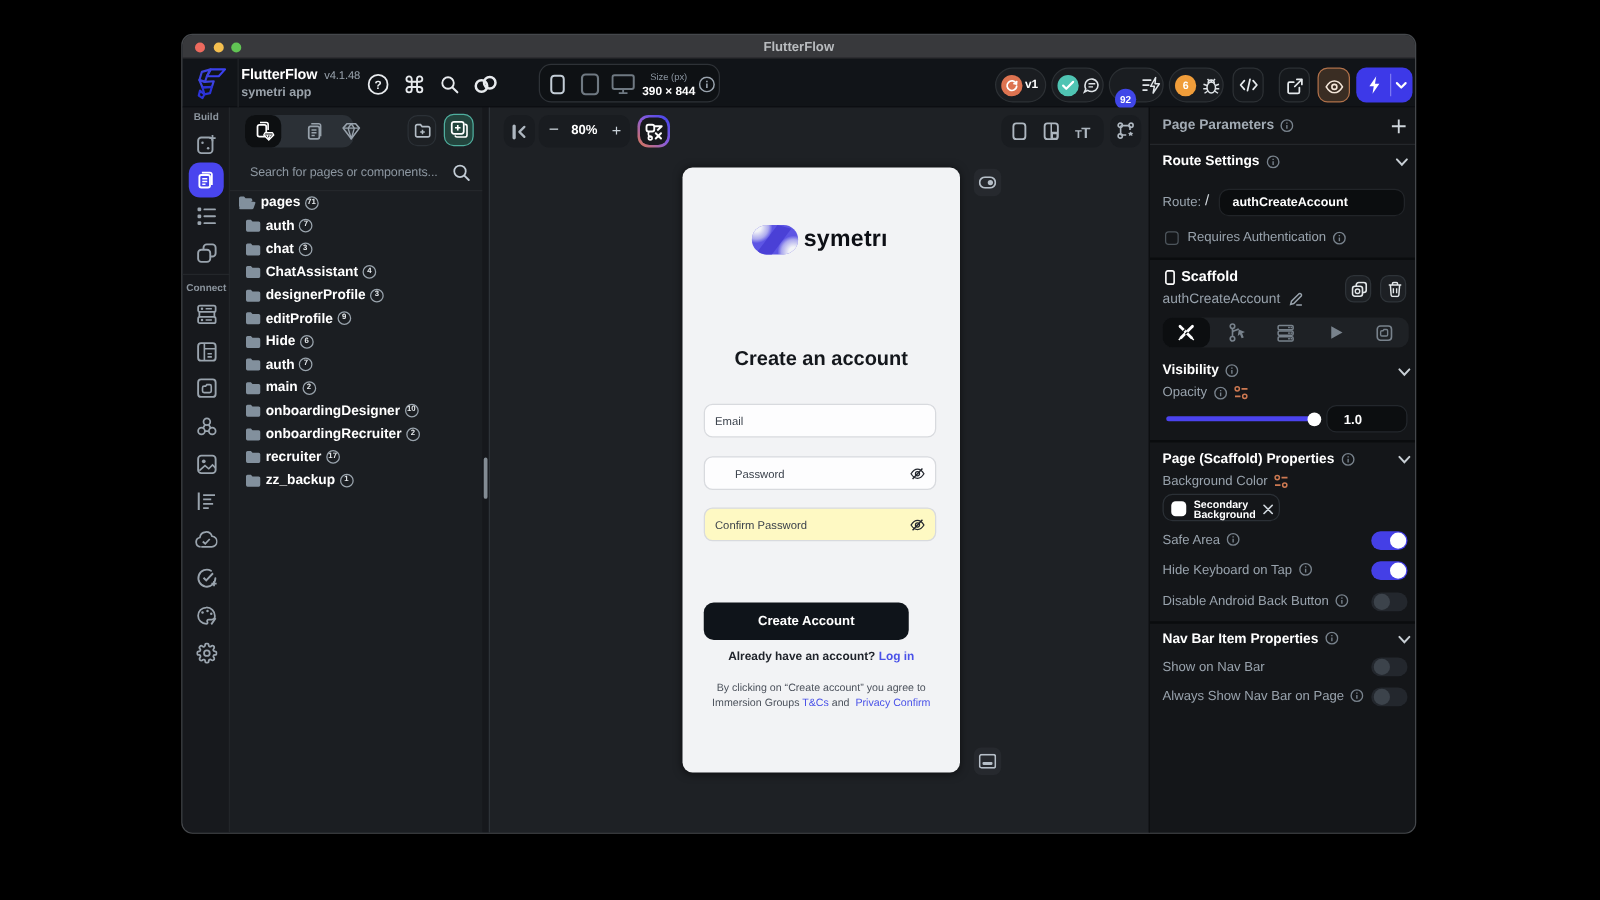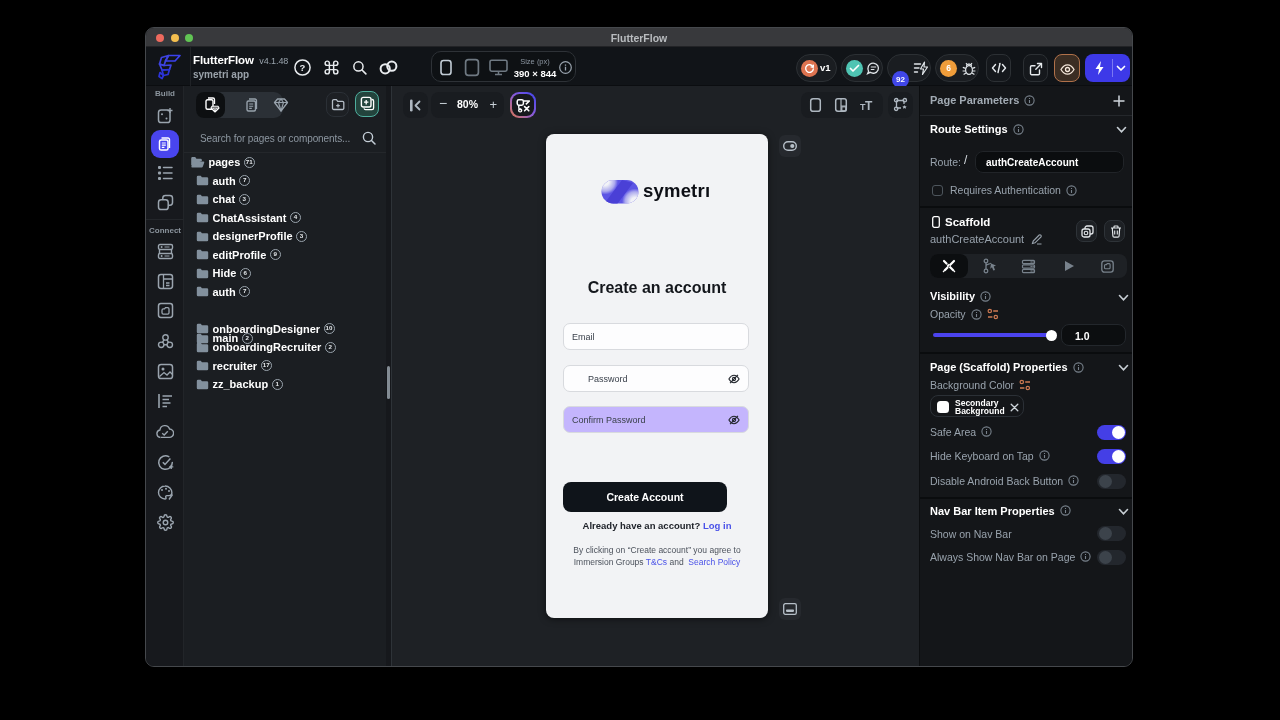--- a/index.html
+++ b/index.html
@@ -354,21 +354,21 @@
         <span style="color:#fff;font-size:11px;font-weight:700;">Hide</span>
         <span style="flex:none;width:11px;height:11px;border:1.2px solid #9aa4ad;border-radius:50%;color:#e8ecef;font-size:6.2px;font-weight:700;text-align:center;line-height:8.8px;">6</span>
       </div>
       <div class="trow" style="top:196.5px;display:flex;align-items:center;padding-left:12px;gap:3.5px;">
         <svg width="13" height="11" viewBox="0 0 13 11" style="flex:none">
           <path d="M.8 1.95 A1.25 1.25 0 0 1 2.05.7 h2.7 l1.2 1.5 h5 a1.25 1.25 0 0 1 1.25 1.25 v5.6 a1.25 1.25 0 0 1-1.25 1.25 H2.05 A1.25 1.25 0 0 1 .8 9.05Z" fill="#82909d"></path>
         </svg>
         <span style="color:#fff;font-size:11px;font-weight:700;">auth</span>
         <span style="flex:none;width:11px;height:11px;border:1.2px solid #9aa4ad;border-radius:50%;color:#e8ecef;font-size:6.2px;font-weight:700;text-align:center;line-height:8.8px;">7</span>
       </div>
-      <div class="trow" style="top:215px;display:flex;align-items:center;padding-left:12px;gap:3.5px;margin-top:28px;">
+      <div class="trow" style="top:215px;display:flex;align-items:center;padding-left:12px;gap:3.5px;">
         <svg width="13" height="11" viewBox="0 0 13 11" style="flex:none">
           <path d="M.8 1.95 A1.25 1.25 0 0 1 2.05.7 h2.7 l1.2 1.5 h5 a1.25 1.25 0 0 1 1.25 1.25 v5.6 a1.25 1.25 0 0 1-1.25 1.25 H2.05 A1.25 1.25 0 0 1 .8 9.05Z" fill="#82909d"></path>
         </svg>
         <span style="color:#fff;font-size:11px;font-weight:700;">main</span>
         <span style="flex:none;width:11px;height:11px;border:1.2px solid #9aa4ad;border-radius:50%;color:#e8ecef;font-size:6.2px;font-weight:700;text-align:center;line-height:8.8px;">2</span>
       </div>
       <div class="trow" style="top:233.5px;display:flex;align-items:center;padding-left:12px;gap:3.5px;">
         <svg width="13" height="11" viewBox="0 0 13 11" style="flex:none">
           <path d="M.8 1.95 A1.25 1.25 0 0 1 2.05.7 h2.7 l1.2 1.5 h5 a1.25 1.25 0 0 1 1.25 1.25 v5.6 a1.25 1.25 0 0 1-1.25 1.25 H2.05 A1.25 1.25 0 0 1 .8 9.05Z" fill="#82909d"></path>
         </svg>
@@ -482,31 +482,31 @@
       </div>
       <div class="abs" style="left:0;top:145px;width:222px;text-align:center;color:#14171c;font-size:16px;font-weight:700;">Create an account</div>
       <div class="abs" style="left:17px;top:230.5px;width:186px;height:27px;background:#fdfdfe;border:1px solid #d8dade;border-radius:7px;">
         <div class="abs" style="left:0;top:8px;color:#3a414b;font-size:9px;margin-left:24px;">Password</div>
         <svg class="abs" style="right:8px;top:8.5px;" width="12" height="10" viewBox="0 0 14 11">
           <path d="M1 5.5 C3 2.3 5 1.2 7 1.2 C9 1.2 11 2.3 13 5.5 C11 8.7 9 9.8 7 9.8 C5 9.8 3 8.7 1 5.5Z" fill="none" stroke="#23272e" stroke-width="1.2"></path>
           <circle cx="7" cy="5.5" r="1.9" fill="none" stroke="#23272e" stroke-width="1.2"></circle>
           <path d="M2.4 10.4 L11.6 .6" stroke="#23272e" stroke-width="1.3"></path>
         </svg>
       </div>
-      <div class="abs" style="left:17px;top:271.5px;width:186px;height:27px;background:#c4b5fd;border:1px solid #d8dade;border-radius:7px;">
+      <div class="abs" style="left:17px;top:271.5px;width:186px;height:27px;background:#fef9c3;border:1px solid #d8dade;border-radius:7px;">
         <div class="abs" style="left:8px;top:8px;color:#3a414b;font-size:9px;">Confirm Password</div>
         <svg class="abs" style="right:8px;top:8.5px;" width="12" height="10" viewBox="0 0 14 11">
           <path d="M1 5.5 C3 2.3 5 1.2 7 1.2 C9 1.2 11 2.3 13 5.5 C11 8.7 9 9.8 7 9.8 C5 9.8 3 8.7 1 5.5Z" fill="none" stroke="#23272e" stroke-width="1.2"></path>
           <circle cx="7" cy="5.5" r="1.9" fill="none" stroke="#23272e" stroke-width="1.2"></circle>
           <path d="M2.4 10.4 L11.6 .6" stroke="#23272e" stroke-width="1.3"></path>
         </svg>
       </div>
       <div class="abs" style="left:17px;top:348px;width:164px;height:30px;background:#0f141a;border-radius:8px;color:#fff;font-size:10.5px;font-weight:700;text-align:center;line-height:30px;">Create Account</div>
       <div class="abs" style="left:0;top:386px;width:222px;text-align:center;color:#20242b;font-size:9.5px;font-weight:600;">Already have an account? <span style="color:#4a52e8;">Log in</span></div>
-      <div class="abs" style="left:0;top:411px;width:222px;text-align:center;color:#4c525c;font-size:8.5px;line-height:11.5px;">By clicking on “Create account” you agree to<br>Immersion Groups <span style="color:#4a52e8;">T&amp;Cs</span> and&nbsp; <span style="color:#4a52e8;">Search Policy</span></div>
+      <div class="abs" style="left:0;top:411px;width:222px;text-align:center;color:#4c525c;font-size:8.5px;line-height:11.5px;">By clicking on “Create account” you agree to<br>Immersion Groups <span style="color:#4a52e8;">T&amp;Cs</span> and&nbsp; <span style="color:#4a52e8;">Privacy Confirm</span></div>
     </div>
   </div>
   <div id="rpanel">
     <div class="abs frow" style="left:10px;top:8px;">
         <span class="sect-g">Page Parameters</span>
         <svg width="11" height="11" viewBox="0 0 11 11" style="flex:none">
           <circle cx="5.5" cy="5.5" r="4.6" fill="none" stroke="#78828c" stroke-width="1.1"></circle>
           <path d="M5.5 5 V8 M5.5 3 V4" stroke="#78828c" stroke-width="1.1"></path>
         </svg>
       </div>

